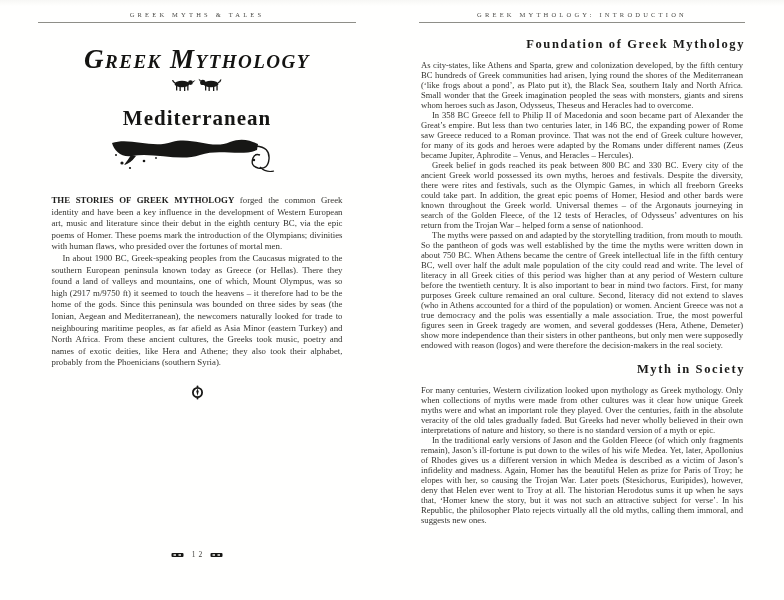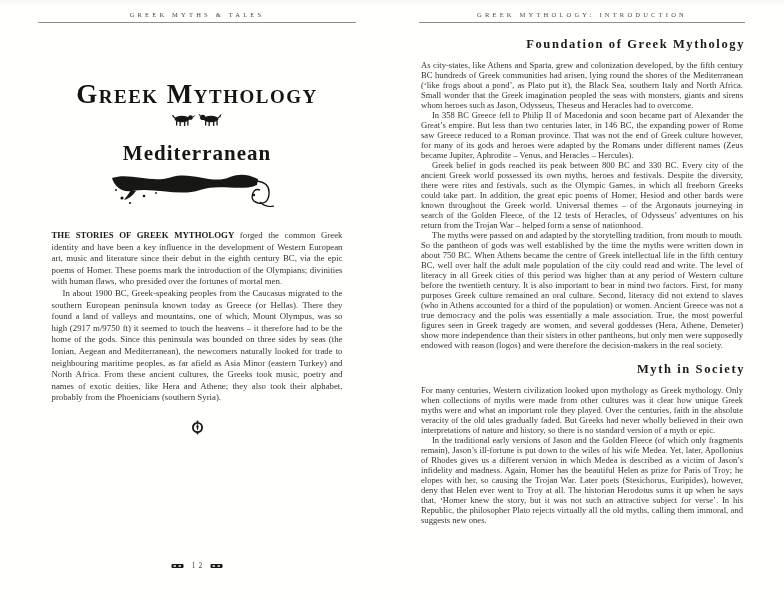--- a/index.html
+++ b/index.html
@@ -17,23 +17,23 @@
   .page-right { left:419px; width:326px; }
 
   .running-head {
     text-align:center; font-size:6.5px; letter-spacing:3.2px;
     color:#4a4a46; padding-top:11px; white-space:nowrap;
   }
   .head-rule { border:none; border-top:1px solid #8e8e88; margin:4px 0 0 0; }
 
   
   .book-title {
-    margin-top:56px; text-align:center;
+    margin-top:21px; text-align:center;
     font-variant:small-caps; font-weight:bold;
-    font-size:27px; letter-spacing:1.5px; color:#141412;
+    font-size:27px; letter-spacing:1.5px; color:#141412;font-style:italic;
   }
   .title-ornament { display:block; margin:2px auto 0 auto; }
   .chapter-title {
     margin-top:14px; text-align:center; font-weight:bold;
     font-size:21px; letter-spacing:1px; color:#161614;
   }
   .flourish { display:block; margin:2px auto 0 auto; }
 
   .body-copy {
     width:291px; margin:20px auto 0 auto;
@@ -55,21 +55,21 @@
   .section-heading.second { margin-top:12px; }
   .body-copy-r {
     width:322px; margin:0 auto;
     font-size:8.6px; line-height:10px;
     text-align:justify; color:#33332f;
   }
   .body-copy-r p { margin:0; }
   .body-copy-r p + p { text-indent:11px; }
 
   .folio {
-    position:absolute; bottom:30px; left:0; right:0;
+    position:absolute; bottom:41px; left:0; right:0;
     display:flex; align-items:center; justify-content:center; gap:5px;
   }
   .folio .num {
     font-size:7.5px; letter-spacing:3px; color:#3c3c38; padding-left:3px;
   }
   .folio svg { display:block; }
 
   .ink { fill:#171715; }
   .ink-stroke { stroke:#171715; fill:none; }
 </style>

